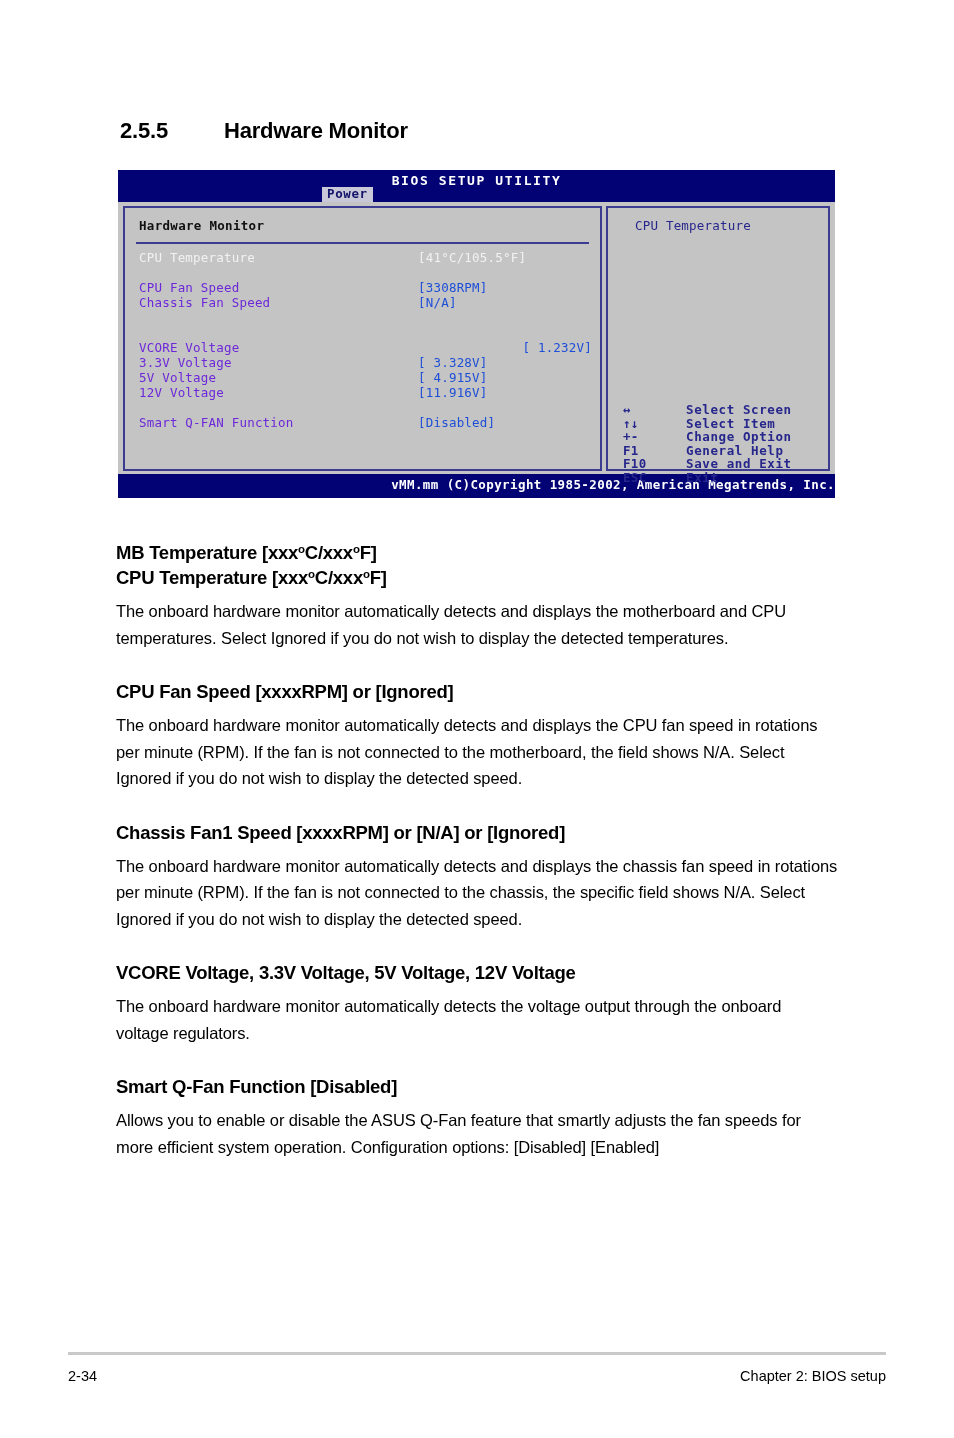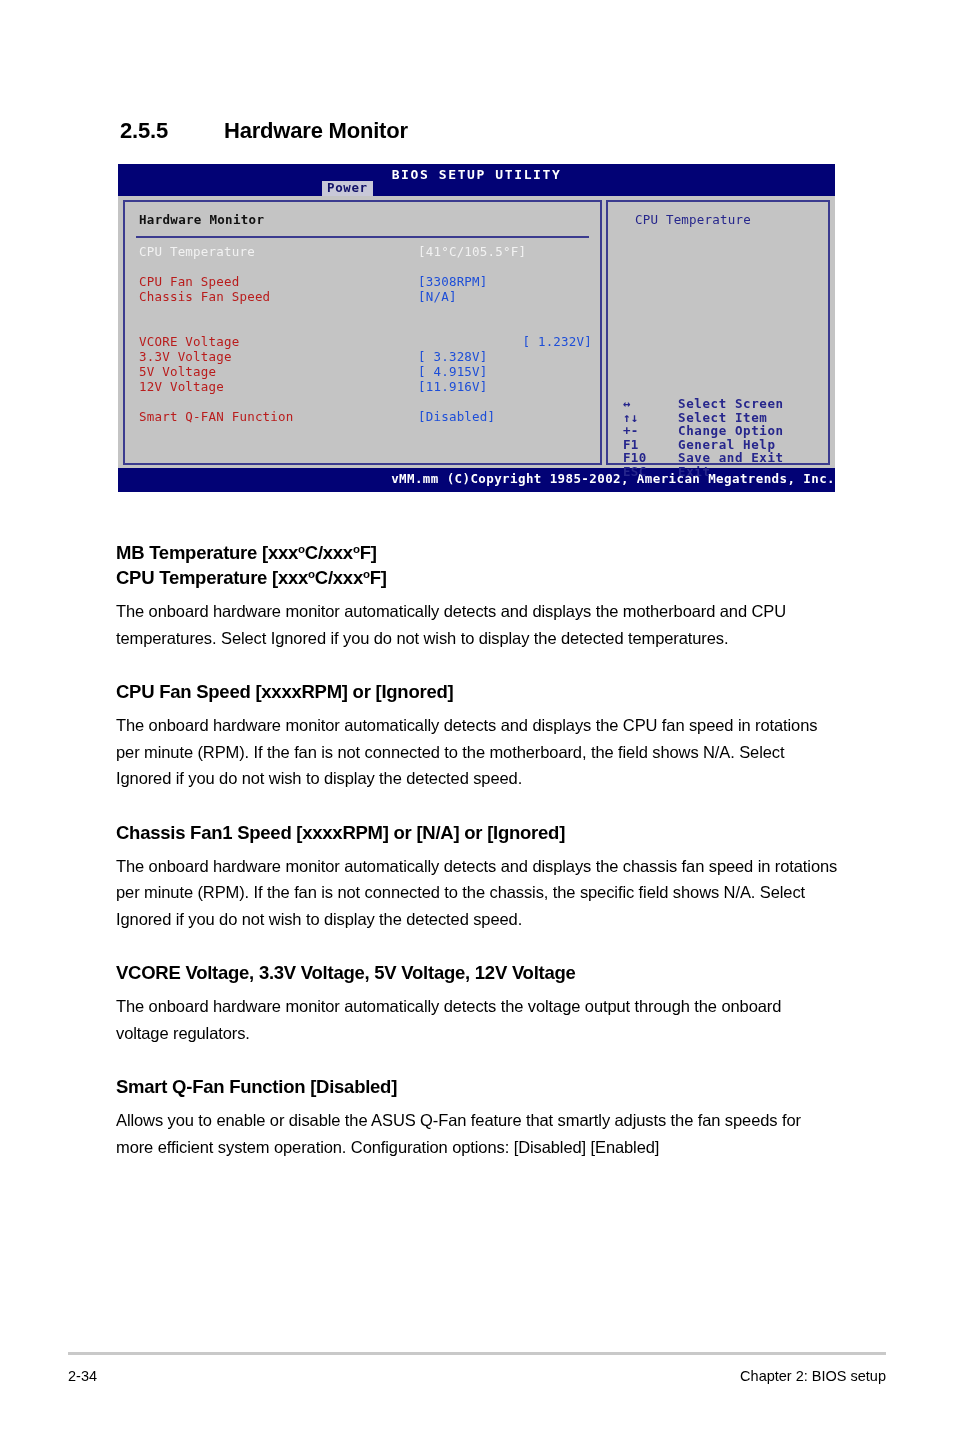--- a/index.html
+++ b/index.html
@@ -28,21 +28,21 @@
   }
   .page-heading .num {
     display: inline-block;
     width: 104px;
   }
 
   
   .bios {
     position: absolute;
     left: 118px;
-    top: 164px;
+    top: 170px;
     width: 717px;
     background: #c4c4c4;
     font-family: "DejaVu Sans Mono", "Liberation Mono", monospace;
     font-size: 12.5px;
     line-height: 1;
     border: 0;
     box-sizing: border-box;
   }
   .bios-titlebar {
     position: relative;
@@ -120,21 +120,21 @@
   }
   .row {
     display: flex;
     height: 15px;
     align-items: flex-start;
   }
   .row.gap-sm { margin-top: 15px; }
   .row.gap-lg { margin-top: 30px; justify-content: space-between; }
   .row .lbl {
     flex: 0 0 279px;
-    color: #b91c1c;
+    color: #6d28d9;
     letter-spacing: 0.2px;
     white-space: pre;
   }
   .row .val {
     color: #1d4ed8;
     letter-spacing: 0.2px;
     white-space: pre;
   }
   .row.selected .lbl,
   .row.selected .val {
@@ -162,20 +162,21 @@
     height: 13.6px;
     align-items: baseline;
     white-space: pre;
   }
   .legend-key {
     flex: 0 0 55px;
     letter-spacing: 0.3px;
   }
   .legend-desc {
     letter-spacing: 0.6px;
+    margin-left: 8px;
   }
 
   .bios-footer {
     background: #020275;
     color: #ffffff;
     text-align: right;
     font-weight: bold;
     font-size: 12.5px;
     letter-spacing: 0.4px;
     padding: 5px 0 6px 0;

